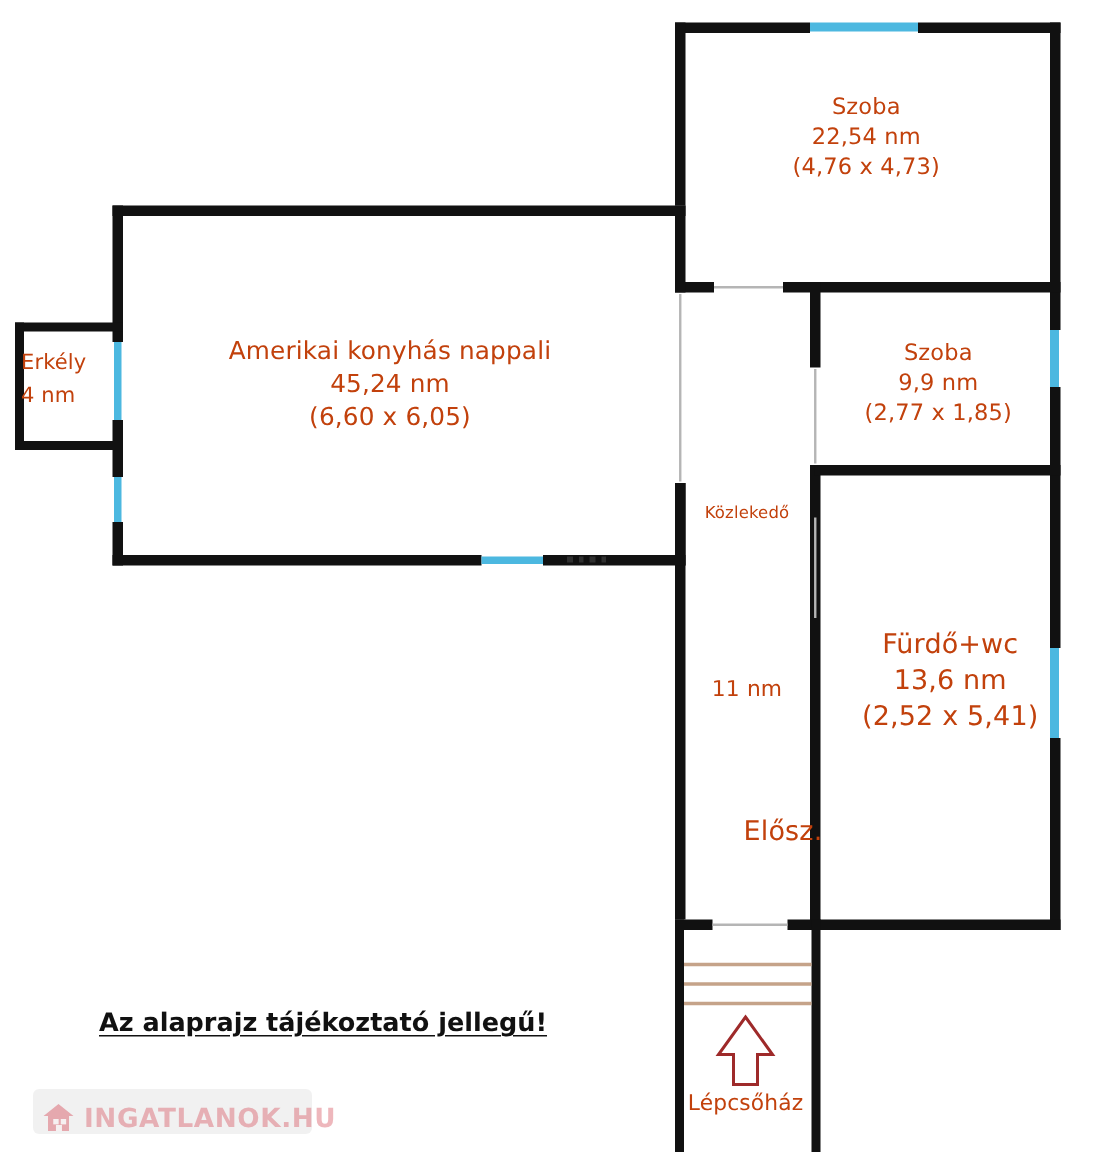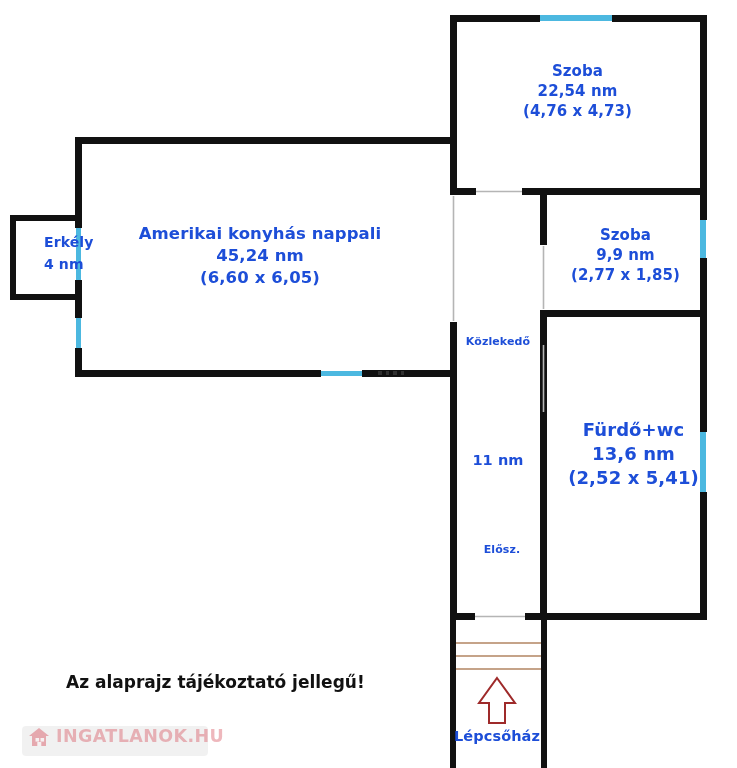--- a/index.html
+++ b/index.html
@@ -17,60 +17,61 @@
   }
   #floorplan {
     position: absolute;
     left: 0; top: 0;
     width: 737px;
     height: 768px;
   }
   .room-label {
     position: absolute;
     text-align: center;
-    font-weight: bold;
-    color: #1d4ed8;
+    font-weight: normal;
+    color: #c2410c;
     line-height: 1.32;
     white-space: nowrap;
     letter-spacing: 0.1px;
   }
   .room-label .ln {
     display: block;
   }
   #label-nappali { left: 95px; top: 223px; width: 330px; font-size: 16.5px; }
   #label-szoba1  { left: 455px; top: 62px;  width: 245px; font-size: 15px; }
   #label-szoba2  { left: 548px; top: 226px; width: 155px; font-size: 15px; }
   #label-furdo   { left: 556px; top: 418px; width: 155px; font-size: 18px; }
-  #label-erkely  { left: 14px;  top: 232px; width: 64px;  font-size: 14px; text-align: left; line-height: 1.55; margin-left: 30px;}
+  #label-erkely  { left: 14px;  top: 232px; width: 64px;  font-size: 14px; text-align: left; line-height: 1.55;}
   #label-kozlekedo { left: 452px; top: 335px; width: 92px; font-size: 11px; }
   #label-area-kozl { left: 452px; top: 432px; width: 92px; font-size: 14.5px; margin-top: 19px; }
-  #label-elosz   { left: 456px; top: 543px; width: 92px; font-size: 11px; }
+  #label-elosz   { left: 476px; top: 543px; width: 92px; font-size: 18px; }
   #label-lepcso  { left: 447px; top: 727px; width: 100px; font-size: 14.5px; }
 
   #disclaimer {
     position: absolute;
     left: 66px;
     top: 672px;
     font-size: 17px;
     font-weight: bold;
     color: #111111;
+    text-decoration: underline;
     text-underline-offset: 3px;
     white-space: nowrap;
   }
 
   #watermark {
     position: absolute;
     left: 22px;
     top: 726px;
     height: 30px;
     width: 186px;
     background: rgba(0,0,0,0.055);
     border-radius: 4px;
     display: flex;
-    align-items: flex-start;
+    align-items: flex-end;
     padding-left: 6px;
     box-sizing: border-box;
   }
   #watermark .wm-icon {
     width: 22px; height: 22px;
     margin-right: 6px;
     position: relative;
     flex: none;
     opacity: 0.55;
   }

